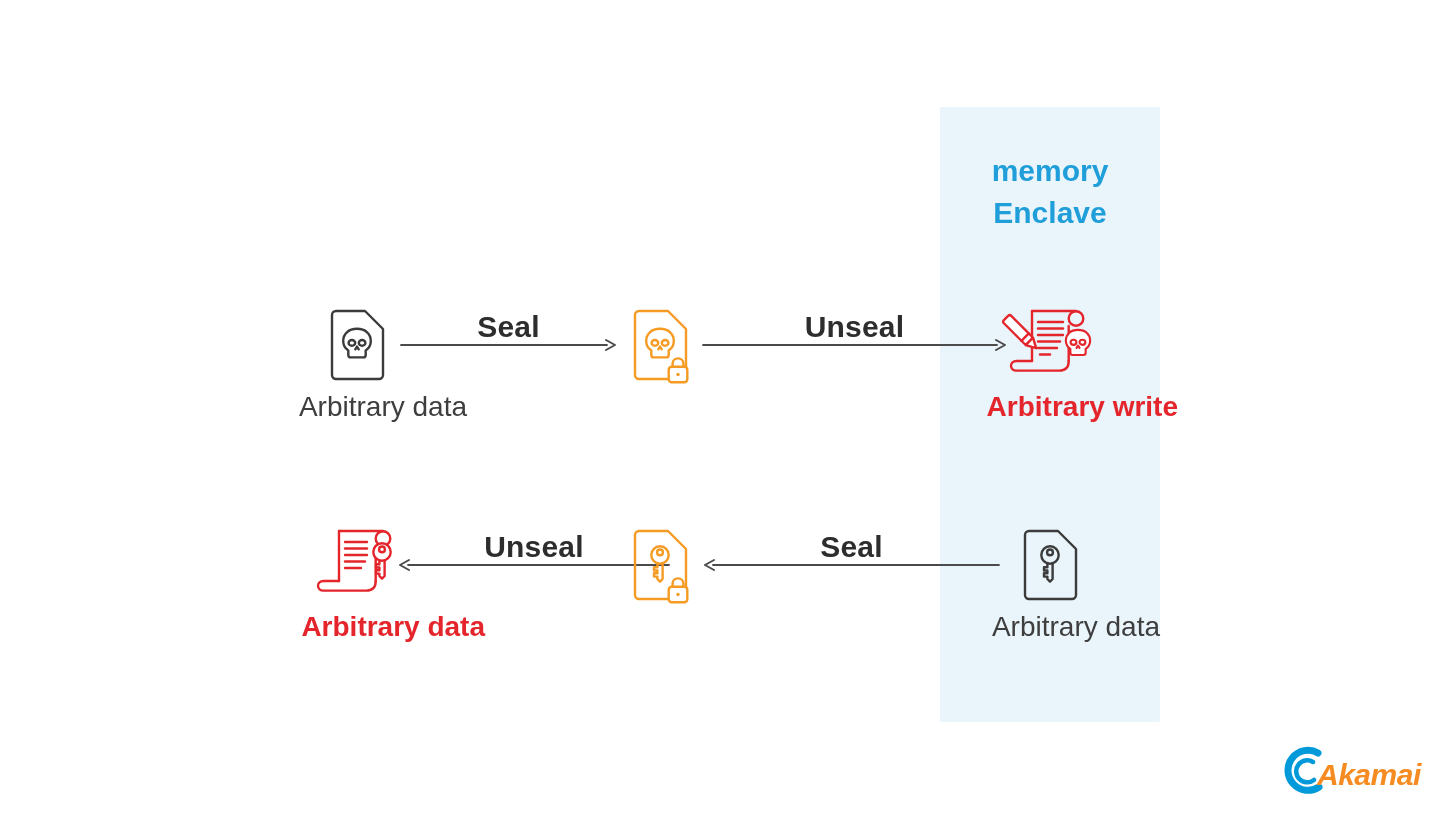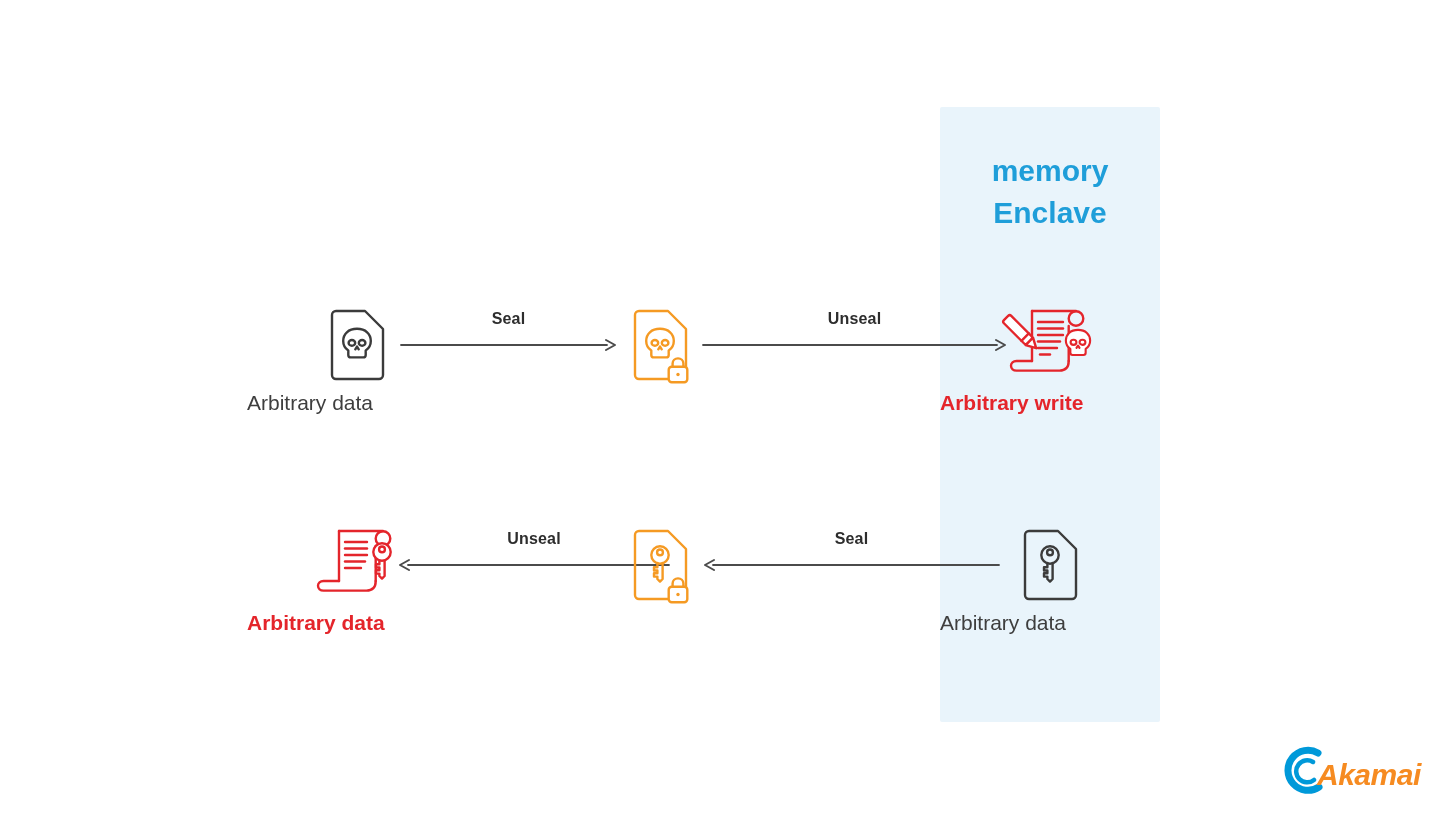--- a/index.html
+++ b/index.html
@@ -10,27 +10,27 @@
   .enclave-box{
     position:absolute;left:940px;top:107px;width:220px;height:615px;
     background:#e9f4fb;border-radius:2px;
   }
   .enclave-title{
     position:absolute;left:940px;top:150px;width:220px;text-align:center;
     color:#1f9ed9;font-size:30px;font-weight:700;line-height:42px;
   }
   .node-icon{position:absolute;}
   .node-label{
-    position:absolute;text-align:left;font-size:21px;color:#3e3e3e;
+    position:absolute;text-align:right;font-size:28px;color:#3e3e3e;
     white-space:nowrap;
   }
-  .node-label.red{color:#e4252b;font-weight:700;}
+  .node-label.red{color:#e4252b;font-weight:700;padding-left:18px;}
   .arrow{position:absolute;height:14px;}
   .arrow-label{
-    position:absolute;text-align:center;font-size:16px;font-weight:700;
+    position:absolute;text-align:center;font-size:30px;font-weight:700;
     color:#2d2d2d;letter-spacing:.2px;
   }
   .logo{
     position:absolute;left:1282px;top:742px;display:flex;align-items:center;
   }
   .logo-text{
     font-size:30px;font-weight:700;font-style:italic;color:#f68b21;
     letter-spacing:-0.5px;margin-left:-9px;margin-top:8px;
   }
   svg{display:block;}

